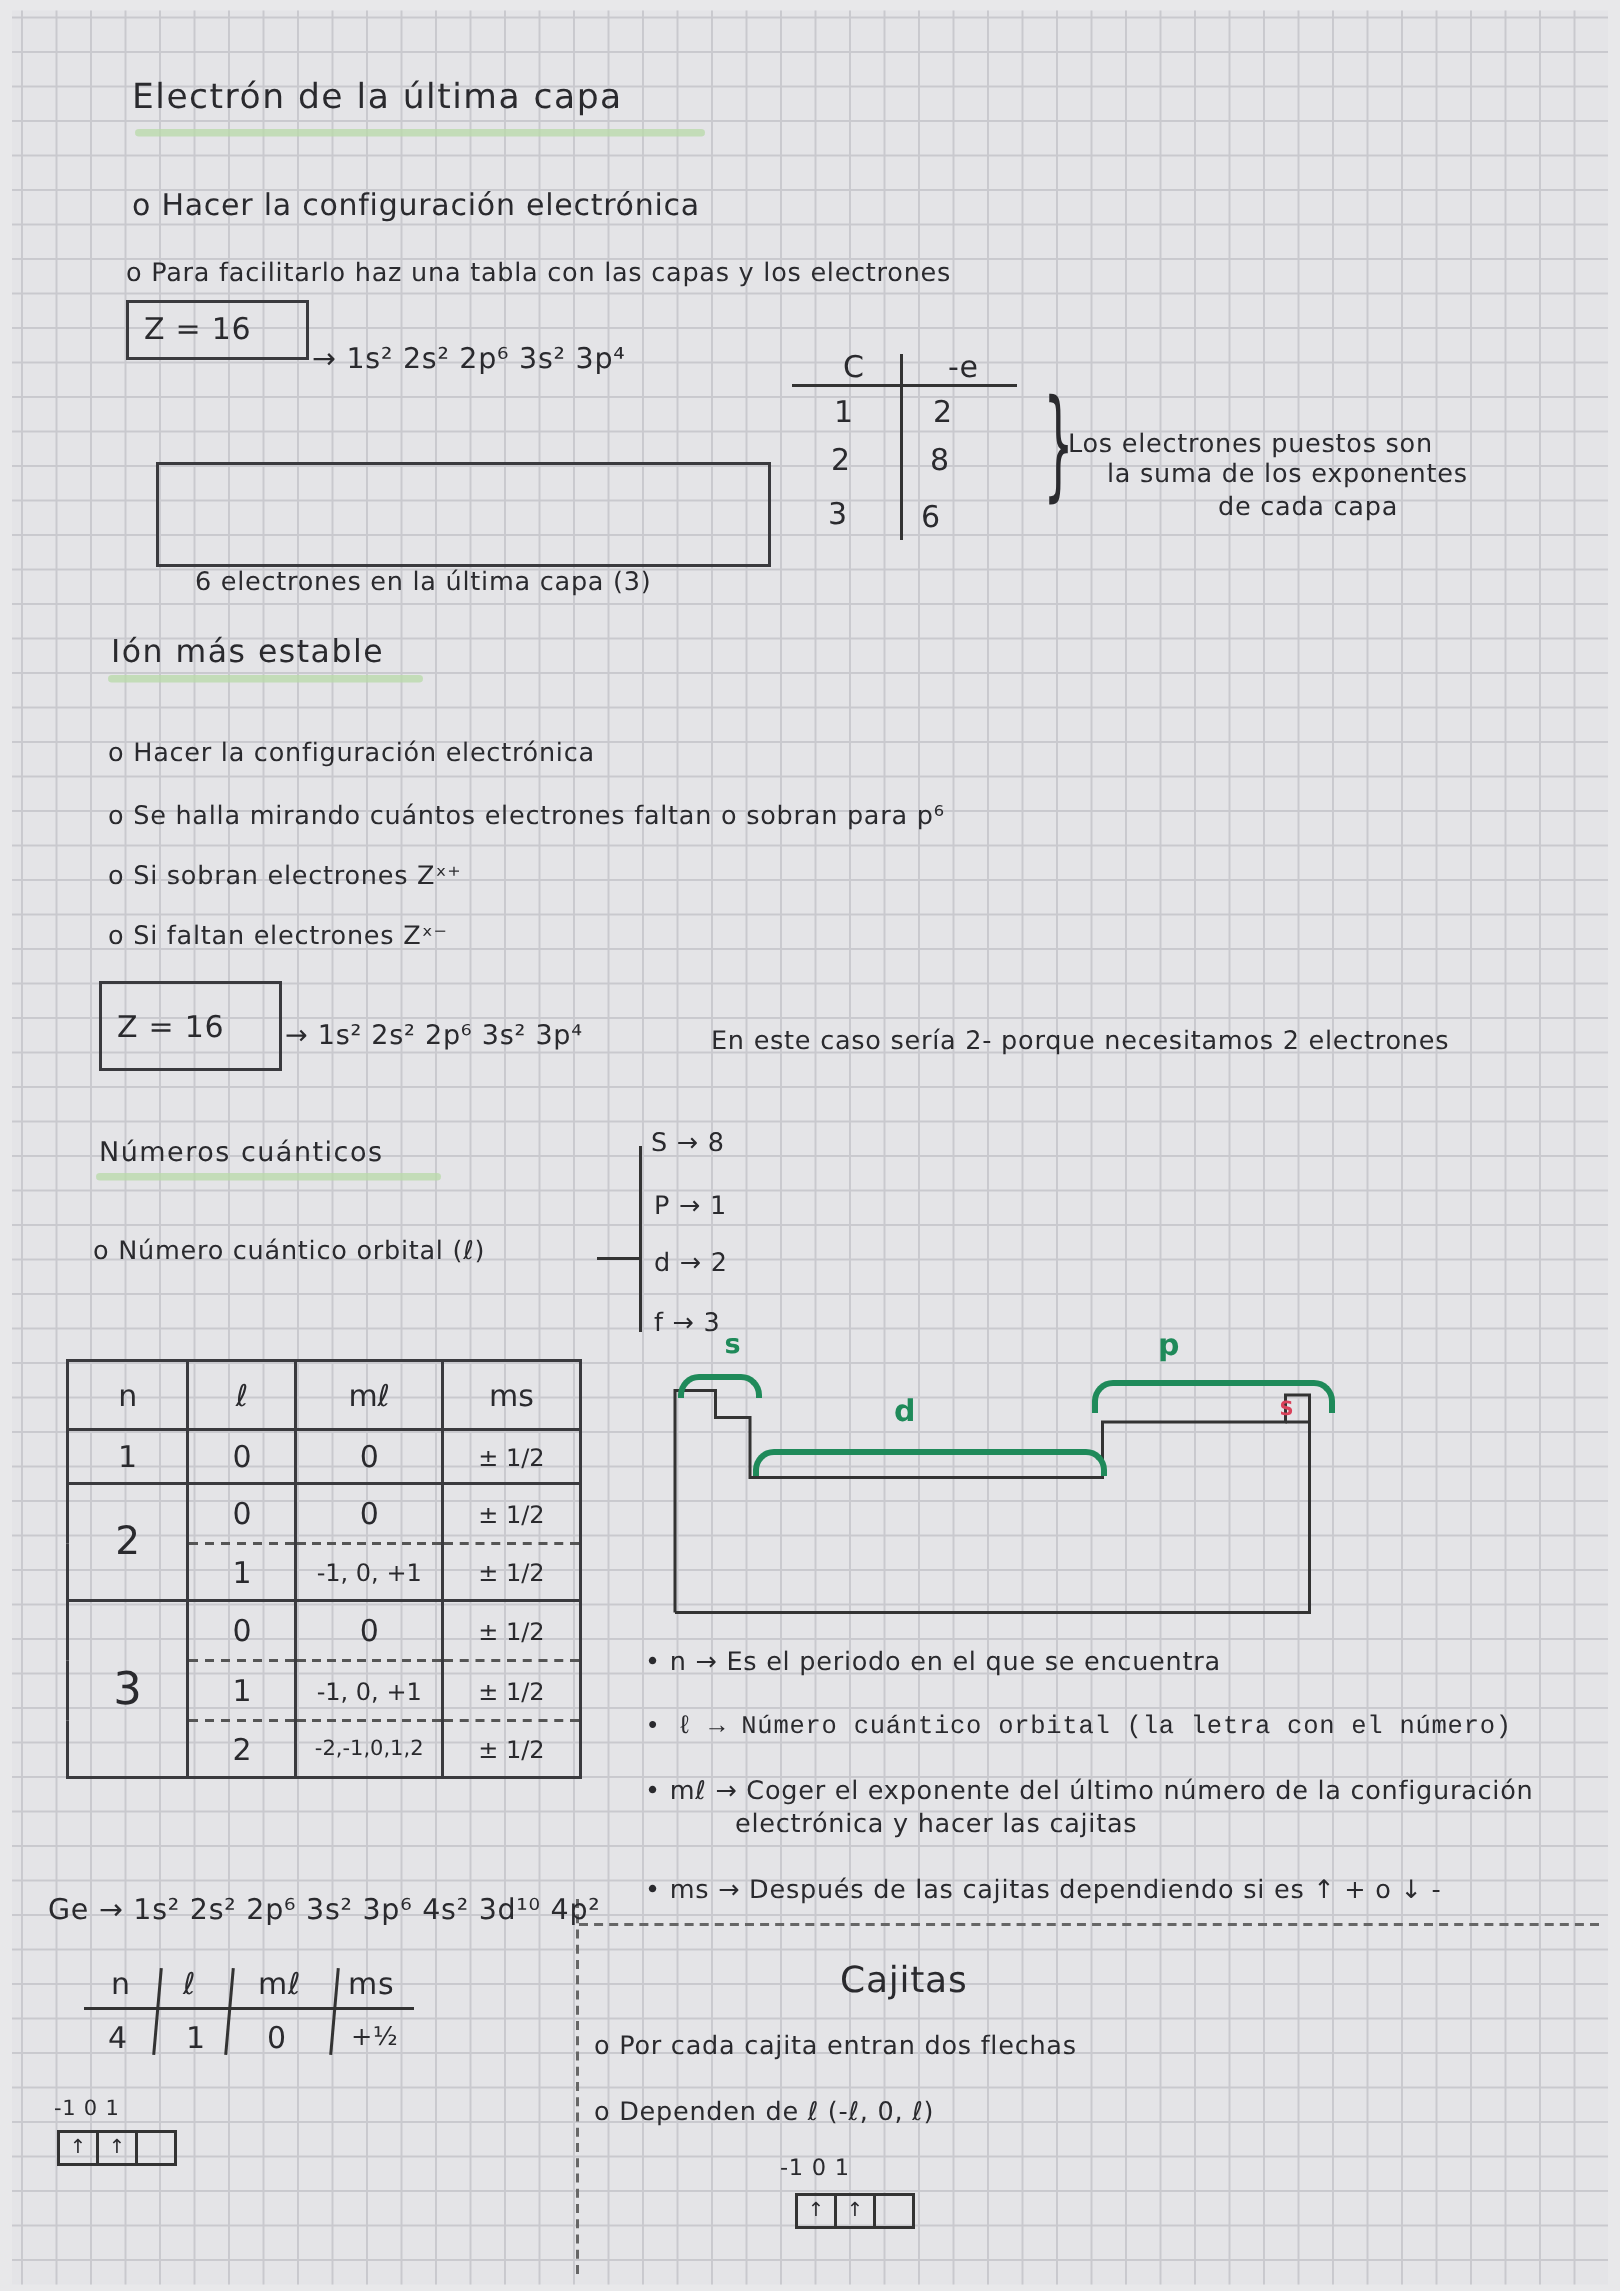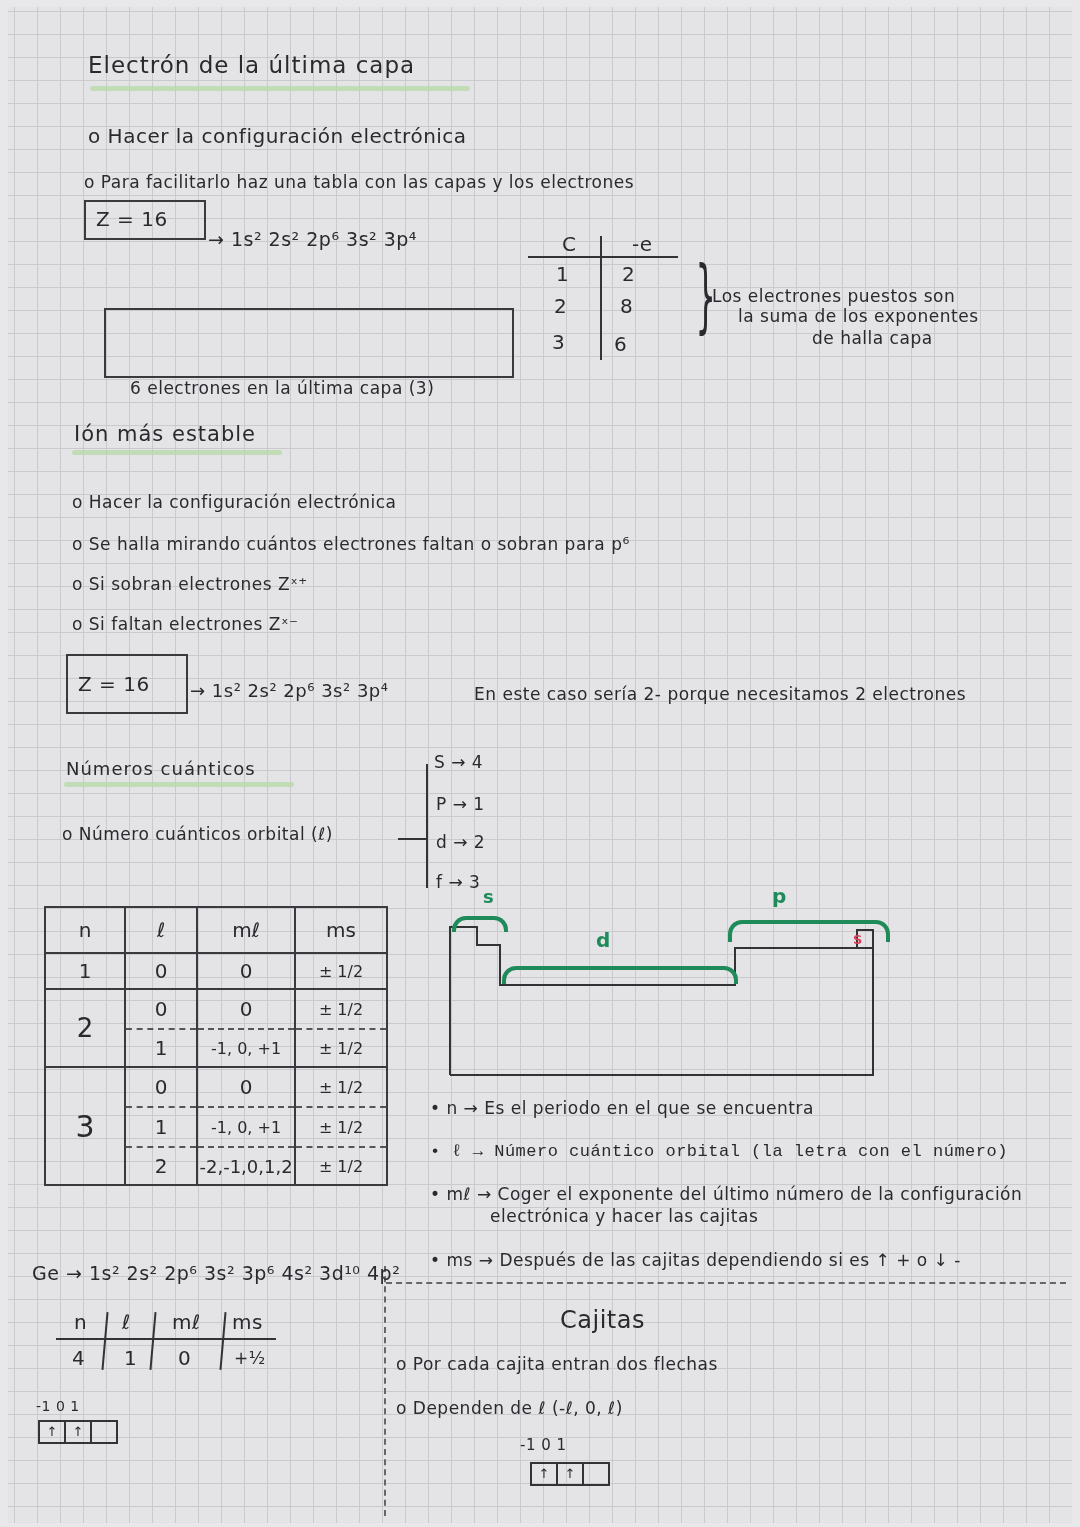--- a/index.html
+++ b/index.html
@@ -48,41 +48,41 @@
   <div class="t" style="left:556px;top:262px;">1</div>
   <div class="t" style="left:622px;top:262px;">2</div>
   <div class="t" style="left:554px;top:294px;">2</div>
   <div class="t" style="left:620px;top:294px;">8</div>
   <div class="t" style="left:552px;top:330px;">3</div>
   <div class="t" style="left:614px;top:332px;">6</div>
   <div class="t" style="left:680px;top:232px;font-size:80px;line-height:128px;transform:scaleX(0.4);">}</div>
 </div>
 <div class="t small" style="left:712px;top:286px;">Los electrones puestos son</div>
 <div class="t small" style="left:738px;top:306px;">la suma de los exponentes</div>
-<div class="t small" style="left:812px;top:328px;">de halla capa</div>
+<div class="t small" style="left:812px;top:328px;">de cada capa</div>
 
 <div class="t h" style="left:74px;top:422px;font-size:21px;">Ión más estable</div>
 <div class="hl" style="left:72px;top:450px;width:210px;"></div>
 <div class="t small" style="left:72px;top:492px;">o Hacer la configuración electrónica</div>
 <div class="t small" style="left:72px;top:534px;">o Se halla mirando cuántos electrones faltan o sobran para p⁶</div>
 <div class="t small" style="left:72px;top:574px;">o Si sobran electrones Zˣ⁺</div>
 <div class="t small" style="left:72px;top:614px;">o Si faltan electrones Zˣ⁻</div>
 
 <div class="box" style="left:66px;top:654px;width:118px;height:56px;">
   <div class="t" style="left:10px;top:16px;">Z = 16</div>
 </div>
 <div class="t" style="left:190px;top:680px;font-size:18px;">→ 1s² 2s² 2p⁶ 3s² 3p⁴</div>
 <div class="t small" style="left:474px;top:684px;">En este caso sería 2- porque necesitamos 2 electrones</div>
 
 <div class="t h" style="left:66px;top:758px;font-size:18px;">Números cuánticos</div>
 <div class="hl" style="left:64px;top:782px;width:230px;"></div>
-<div class="t small" style="left:62px;top:824px;">o Número cuánticos orbital (ℓ)</div>
+<div class="t small" style="left:62px;top:824px;">o Número cuántico orbital (ℓ)</div>
 <div class="line" style="left:398px;top:838px;width:30px;height:2px;"></div>
 <div class="line" style="left:426px;top:764px;width:2px;height:124px;"></div>
-<div class="t small" style="left:434px;top:752px;">S → 4</div>
+<div class="t small" style="left:434px;top:752px;">S → 8</div>
 <div class="t small" style="left:436px;top:794px;">P → 1</div>
 <div class="t small" style="left:436px;top:832px;">d → 2</div>
 <div class="t small" style="left:436px;top:872px;">f → 3</div>
 
 <table class="qn" style="left:44px;top:906px;width:344px;">
   <tbody>
       <tr style="height:46px;">
     <td style="width:80px;">n</td>
     <td style="width:72px;">ℓ</td>
     <td style="width:96px;">mℓ</td>
@@ -111,21 +111,21 @@
     <td style="border-bottom:2px dashed #555;">0</td>
     <td style="border-bottom:2px dashed #555;font-size:16px;">± 1/2</td>
   </tr>
   <tr style="height:40px;">
     <td class="dash" style="border-bottom:2px dashed #555;">1</td>
     <td class="dash" style="border-bottom:2px dashed #555;font-size:16px;">-1, 0, +1</td>
     <td class="dash" style="border-bottom:2px dashed #555;font-size:16px;">± 1/2</td>
   </tr>
   <tr style="height:38px;">
     <td class="dash">2</td>
-    <td class="dash" style="font-size:18px;">-2,-1,0,1,2</td>
+    <td class="dash" style="font-size:14px;">-2,-1,0,1,2</td>
     <td class="dash" style="font-size:16px;">± 1/2</td>
   </tr>
 </tbody>
   </table>
 
 <div>
   <svg style="position:absolute;left:440px;top:900px;" width="460" height="190">
     <polyline points="10,175 10,27 37,27 37,45 60,45 60,85 295,85 295,48 417,48 417,30 433,30 433,175 10,175" fill="none" stroke="#333" stroke-width="2"></polyline>
     <line x1="417" y1="48" x2="433" y2="48" stroke="#333" stroke-width="2"></line>
   </svg>

